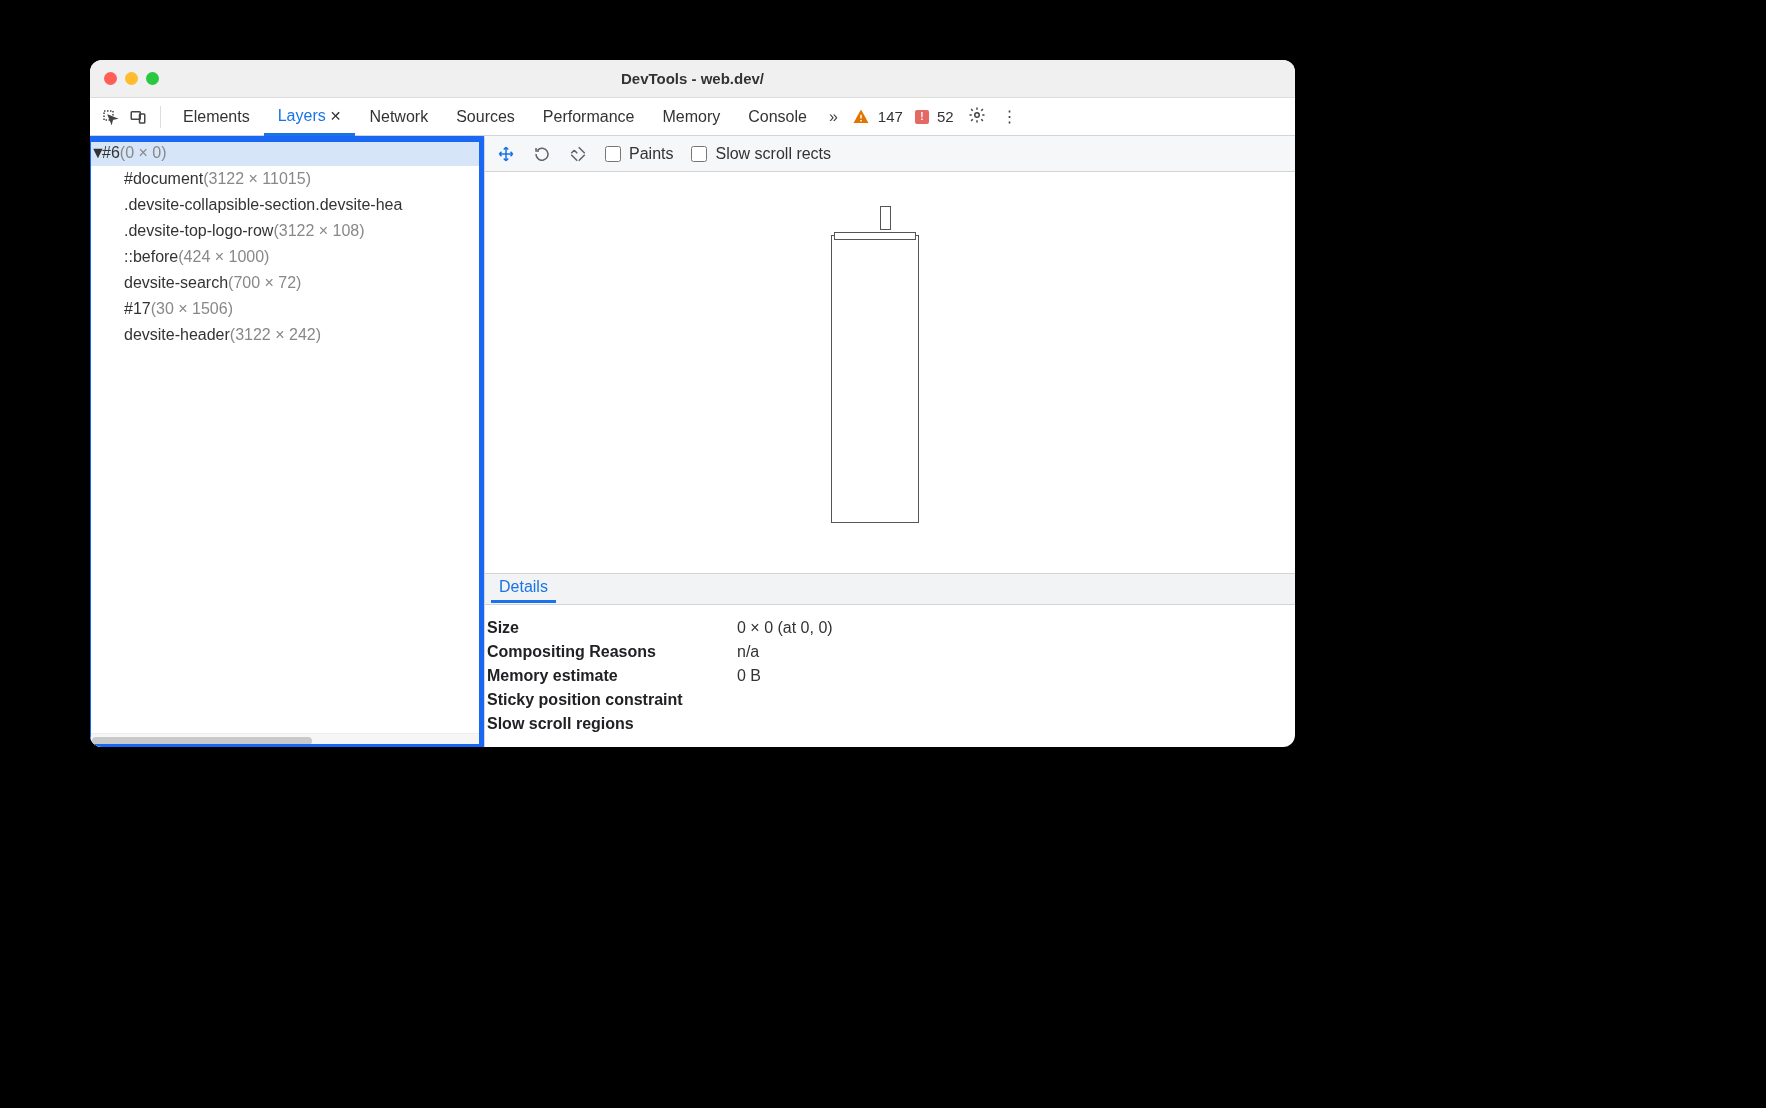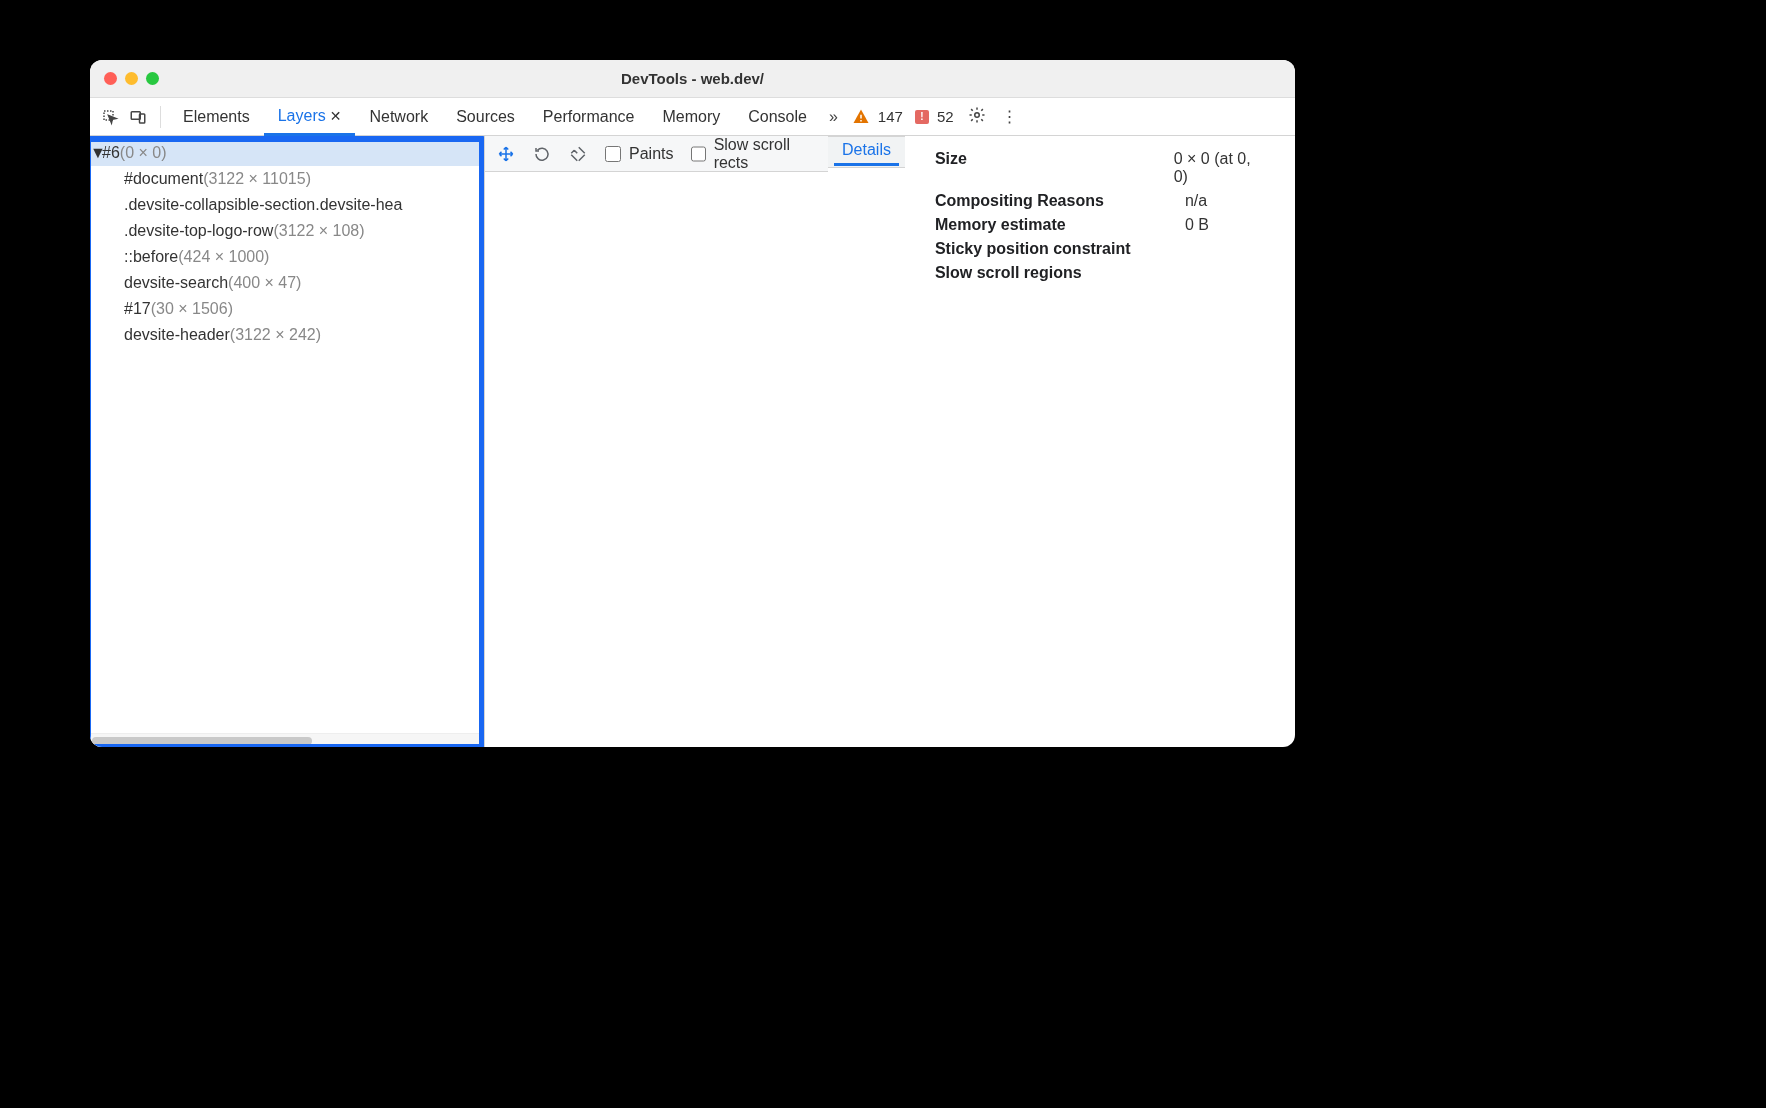--- a/index.html
+++ b/index.html
@@ -100,20 +100,21 @@
     position:absolute;
     left:-5px; top:0px;
     width:400px; height:614px;
     border:6px solid #1967f2;
     border-radius:2px;
     pointer-events:none;
   }
   .right {
     flex:1;
     display:flex;
+    flex-direction:column;
     min-width:0;
   }
   .toolbar {
     height:36px;
     background:#f6f7f8;
     border-bottom:1px solid #d4d4d4;
     display:flex;
     align-items:center;
     padding:0 12px;
     gap:18px;
@@ -140,21 +141,21 @@
     border-top:1px solid #d4d4d4;
     border-bottom:1px solid #d4d4d4;
     display:flex;align-items:flex-start;
     padding:0 6px;
   }
   .details-tab{
     color:#1a73e8; font-size:16px; padding:4px 8px;
     border-bottom:3px solid #1a73e8; margin-bottom:-1px;
   }
   .details-body{
-    padding:8px 30px;
+    padding:8px 2px;
     font-size:16px;
     color:#202124;
   }
   .details-body .row{ display:flex; margin:6px 0;}
   .details-body .k{ width:250px; font-weight:700;}
   .details-body .v{ color:#333;}
   .svg16{width:18px;height:18px;}
 </style>
 </head>
 <body>
@@ -219,21 +220,21 @@
   <div class="main">
     <div class="side">
       <div class="tree">
         <div class="tree-row sel">
           <span class="caret">▼</span><span class="name">#6</span><span class="dim">(0 × 0)</span>
         </div>
         <div class="tree-row tree-child"><span class="name">#document</span><span class="dim">(3122 × 11015)</span></div>
         <div class="tree-row tree-child"><span class="name">.devsite-collapsible-section.devsite-hea</span><span class="dim"></span></div>
         <div class="tree-row tree-child"><span class="name">.devsite-top-logo-row</span><span class="dim">(3122 × 108)</span></div>
         <div class="tree-row tree-child"><span class="name">::before</span><span class="dim">(424 × 1000)</span></div>
-        <div class="tree-row tree-child"><span class="name">devsite-search</span><span class="dim">(400 × 47)</span></div>
+        <div class="tree-row tree-child"><span class="name">devsite-search</span><span class="dim">(700 × 72)</span></div>
         <div class="tree-row tree-child"><span class="name">#17</span><span class="dim">(30 × 1506)</span></div>
         <div class="tree-row tree-child"><span class="name">devsite-header</span><span class="dim">(3122 × 242)</span></div>
       </div>
       <div class="scrollbar-h">
         <div class="thumb"></div>
       </div>
       <div class="highlight-box"></div>
     </div>
 
     <div class="right">

